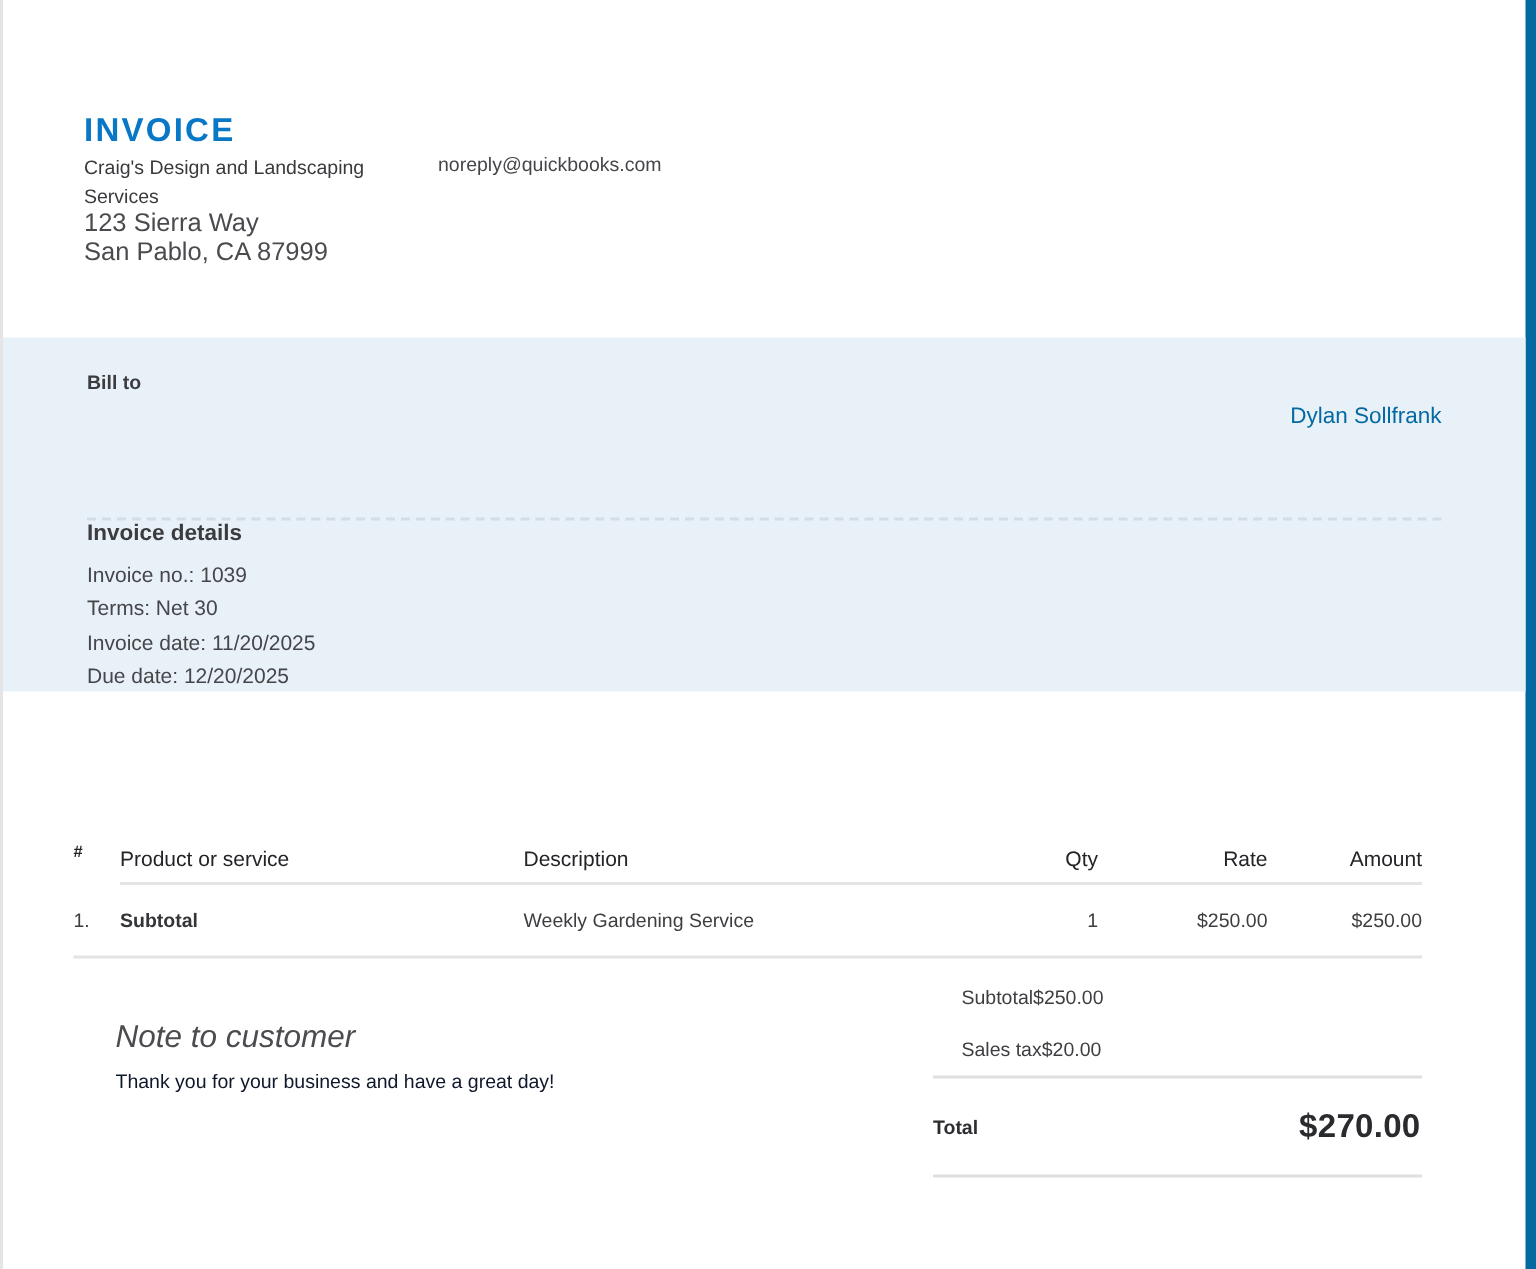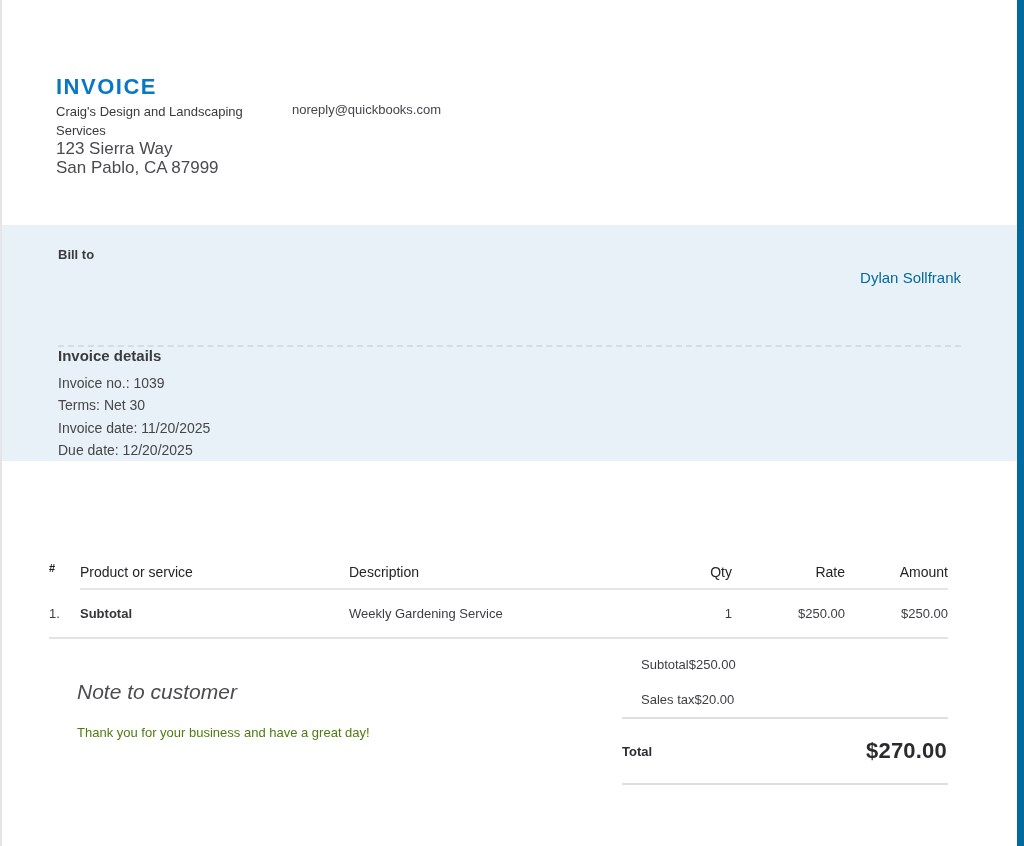--- a/index.html
+++ b/index.html
@@ -46,21 +46,21 @@
   .totals { position:absolute; left:620px; top:647px; width:326px; }
   .totals-row { display:flex; justify-content:flex-start; align-items:center; height:35px; padding-left:19px; padding-right:2px; font-size:13px; color:#3d3e41; }
   .totals-divider { border-top:2px solid #dfdfe1; height:0; }
   .total-row { display:flex; justify-content:space-between; align-items:center; height:64px; padding-right:1px; }
   .total-label { font-size:13px; font-weight:bold; color:#2c2d30; }
   .total-value { font-size:22px; font-weight:bold; color:#2a2b2e; letter-spacing:0.2px; }
 
   
   .note { position:absolute; left:75px; top:679px; width:520px; }
   .note-heading { font-size:21px; font-weight:400; line-height:26px; color:#4b4c4f;font-style:italic; }
-  .note-body { margin-top:20px; font-size:13px; line-height:16px; color:#4d7c0f; }
+  .note-body { margin-top:8px; font-size:13px; line-height:16px; color:#0f172a; }
 </style>
 </head>
 <body>
 
 <div class="page">
 
   <div class="brand-header">
     <div class="invoice-title">INVOICE</div>
     <div class="company-name">Craig's Design and Landscaping Services</div>
     <div class="company-address">

